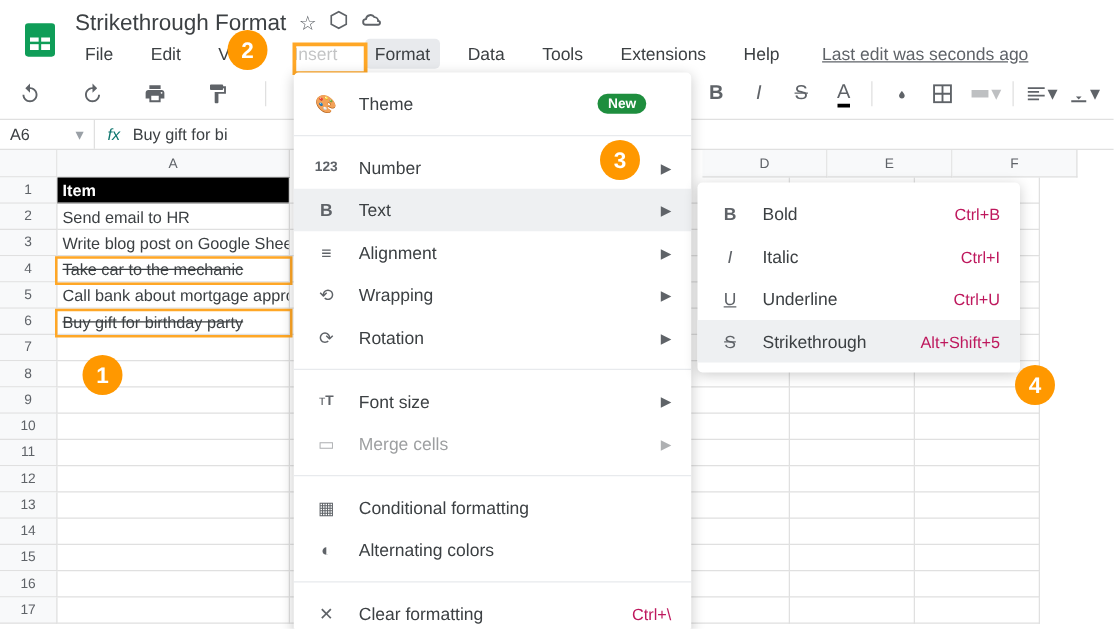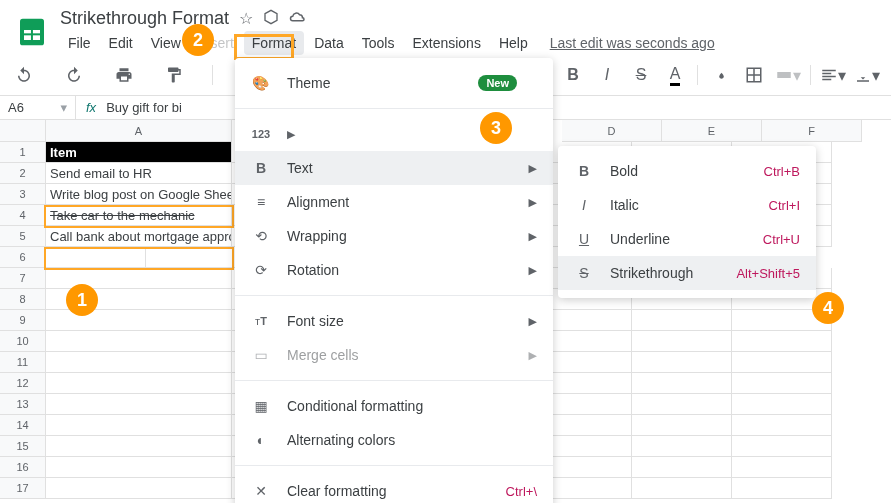--- a/index.html
+++ b/index.html
@@ -5,21 +5,21 @@
 * { margin: 0; padding: 0; box-sizing: border-box; font-family: Arial, sans-serif; }
 body { width: 891px; height: 503px; overflow: hidden; background: #fff; position: relative; }
 
 .header { display: flex; align-items: center; padding: 8px 8px 0 12px; }
 .logo { width: 40px; height: 40px; display: flex; align-items: center; justify-content: center; margin-right: 8px; }
 .logo svg { width: 32px; height: 32px; }
 .title-area { flex: 1; }
 .title-row { display: flex; align-items: center; gap: 10px; margin-bottom: 2px; }
 .doc-title { font-size: 18px; color: #3c4043; }
 .title-icon { color: #5f6368; font-size: 16px; }
-.menubar { display: flex; gap: 2px; align-items: center; }
+.menubar { display: flex; gap: 14px; align-items: center; }
 .menu-item { padding: 4px 8px; font-size: 14px; color: #3c4043; cursor: pointer; border-radius: 4px; position: relative; }
 .menu-item.active { background: #e8eaed; }
 .last-edit { color: #5f6368; text-decoration: underline; font-size: 14px; margin-left: 12px; }
 
 .toolbar { display: flex; align-items: center; padding: 6px 10px; border-bottom: 1px solid #e0e0e0; gap: 22px; }
 .tool-btn { width: 28px; height: 28px; display: flex; align-items: center; justify-content: center; color: #5f6368; cursor: pointer; border-radius: 2px; }
 .tool-sep { width: 1px; height: 20px; background: #e0e0e0; margin: 0 2px; }
 .zoom { font-size: 14px; color: #3c4043; padding: 0 6px; display: flex; align-items: center; gap: 4px; }
 .toolbar-right { margin-left: auto; display: flex; align-items: center; gap: 6px; }
 
@@ -227,20 +227,21 @@
         <div class="cell col-A ">Call bank about mortgage approval</div>
         <div class="cell col-std"></div>
         <div class="cell col-std"></div>
         <div class="cell col-std"></div>
         <div class="cell col-std"></div>
         <div class="cell col-std"></div>
         <div class="cell col-std"></div>
       </div>
       <div class="row">
         <div class="row-h">6</div>
+        <div class="cell col-A strike">Buy gift for birthday party</div>
         <div class="cell col-std"></div>
         <div class="cell col-std"></div>
         <div class="cell col-std"></div>
         <div class="cell col-std"></div>
         <div class="cell col-std"></div>
         <div class="cell col-std"></div>
       </div>
       <div class="row">
         <div class="row-h">7</div>
         <div class="cell col-A "></div>
@@ -356,20 +357,21 @@
 
 <div class="dropdown dd-main">
   <div class="dd-item">
     <span class="dd-icon">🎨</span>
     <span class="dd-label">Theme</span>
     <span class="new-badge">New</span>
   </div>
   <div class="dd-sep"></div>
   <div class="dd-item">
     <span class="dd-icon" style="font-size:11px;font-weight:bold">123</span>
+    <span class="dd-label">Number</span>
     <span class="dd-arrow">▶</span>
   </div>
   <div class="dd-item highlighted">
     <span class="dd-icon">
         <b>B</b>
       </span>
     <span class="dd-label">Text</span>
     <span class="dd-arrow">▶</span>
   </div>
   <div class="dd-item">

